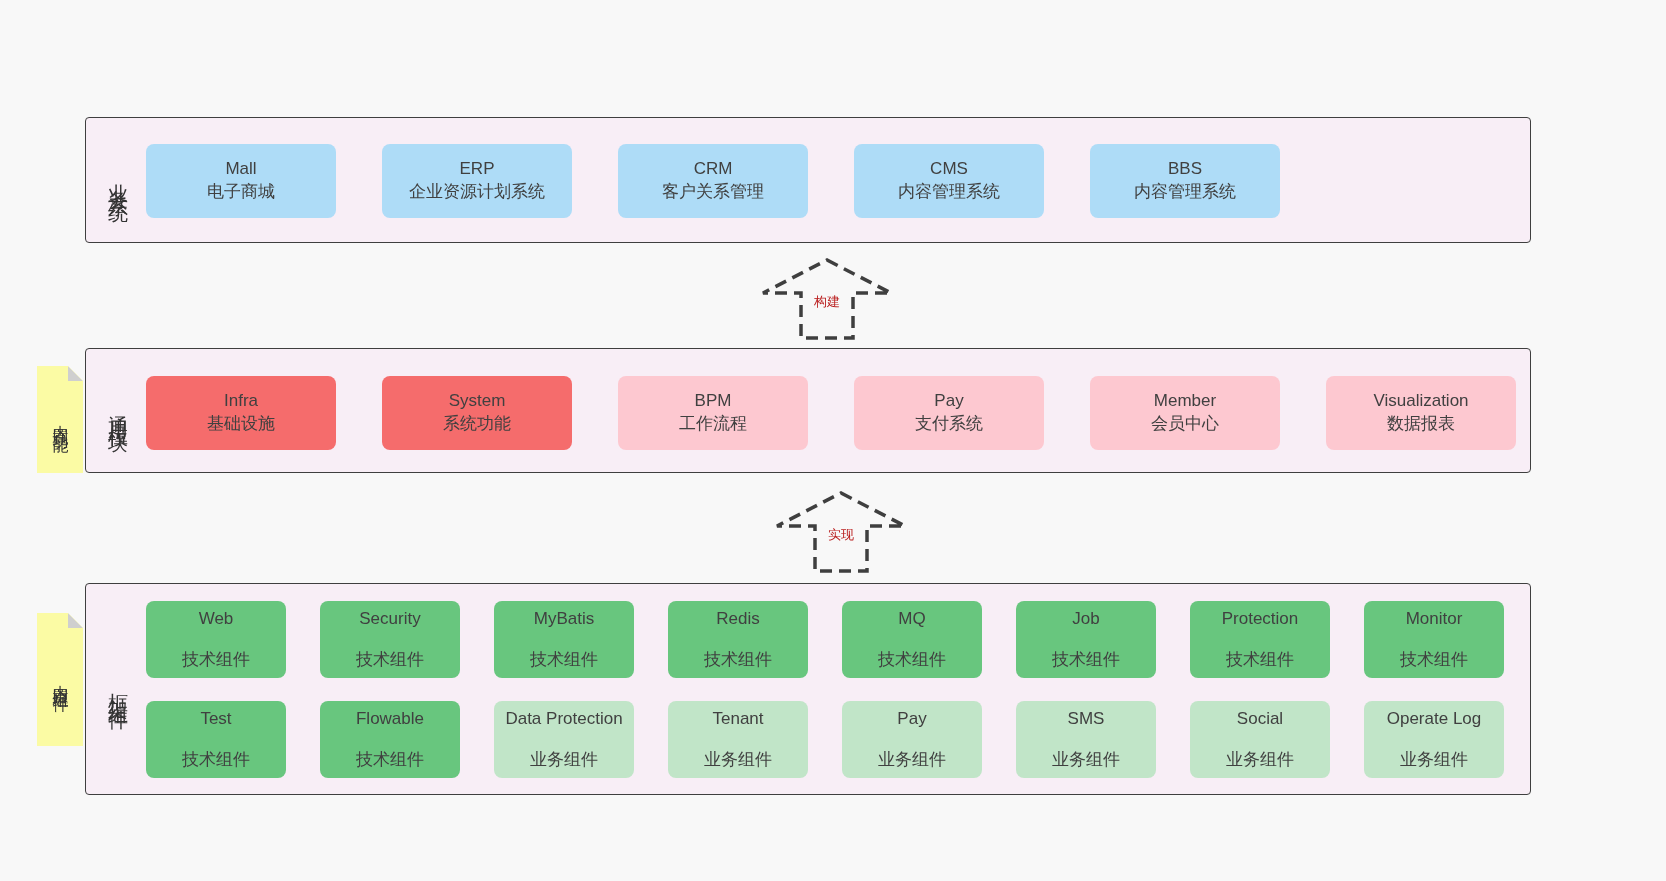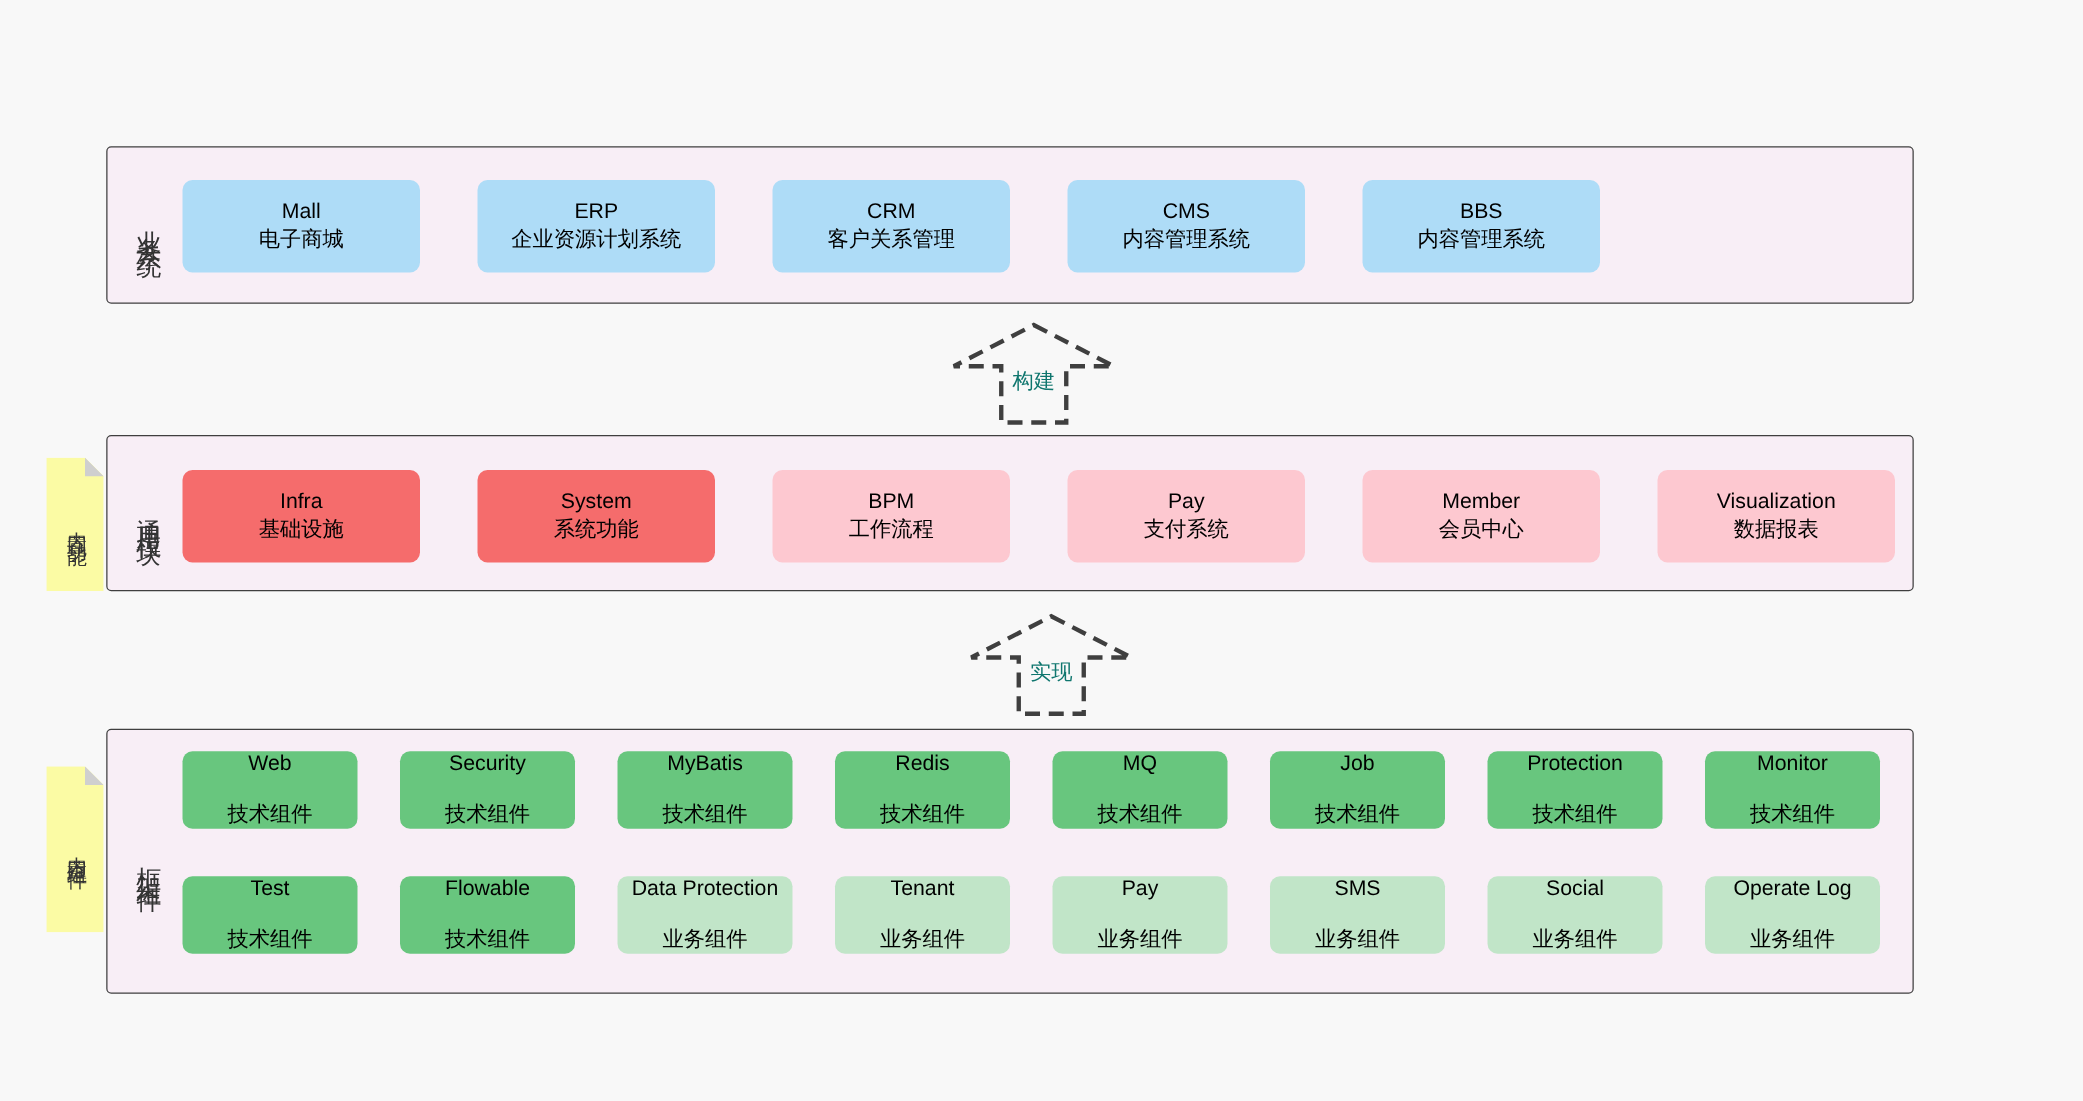--- a/index.html
+++ b/index.html
@@ -33,25 +33,25 @@
   .band-row{
     position:absolute;left:60px;top:0;
     display:flex;align-items:flex-start;
   }
   .band-row.r6{gap:46px;}
   .band-row.r8{gap:34px;}
 
   .box{
     display:flex;flex-direction:column;align-items:center;justify-content:center;
     border-radius:8px;text-align:center;
-    font-size:17px;line-height:1.35;color:#000000;
+    font-size:17px;line-height:1.35;color:#404040;
     padding:4px 10px;
   }
   .r6 .box{width:190px;height:74px;}
-  .r8 .box{width:140px;height:62px;gap:18px;}
+  .r8 .box{width:140px;height:77px;gap:18px;}
   .box.blue{background:var(--blue);}
   .box.red{background:var(--red);}
   .box.pink{background:var(--pink);}
   .box.green{background:var(--green);}
   .box.green-light{background:var(--green_light);}
 
   .note{
     position:absolute;left:37px;width:46px;
     background:var(--yellow);
     clip-path:polygon(0 0, calc(100% - 15px) 0, 100% 15px, 100% 100%, 0 100%);
@@ -65,21 +65,21 @@
   .note span{
     writing-mode:vertical-lr;text-orientation:upright;
     font-size:16px;letter-spacing:4px;color:#333;
   }
 
   .arrow{position:absolute;width:136px;height:86px;}
   .arrow svg{position:absolute;left:0;top:0;display:block;}
   .arrow-label{
     position:absolute;left:50%;top:36px;transform:translateX(-50%);
     background:var(--page_bg);
-    font-size:17px;color:#0f766e;padding:1px 3px;white-space:nowrap;
+    font-size:13px;color:#b91c1c;padding:1px 3px;white-space:nowrap;
   }
 </style>
 </head>
 <body>
 
 <div class="stage">
 
   <section class="band" style="top:117px;height:126px;">
     <div class="band-label">业务系统</div>
     <div class="band-row r6" style="top:26px;">

